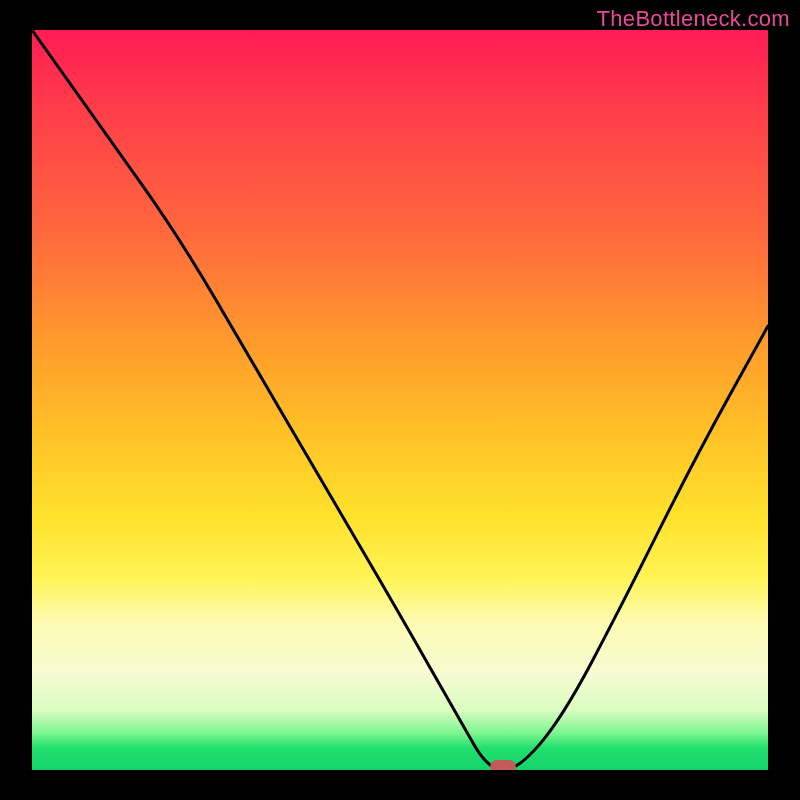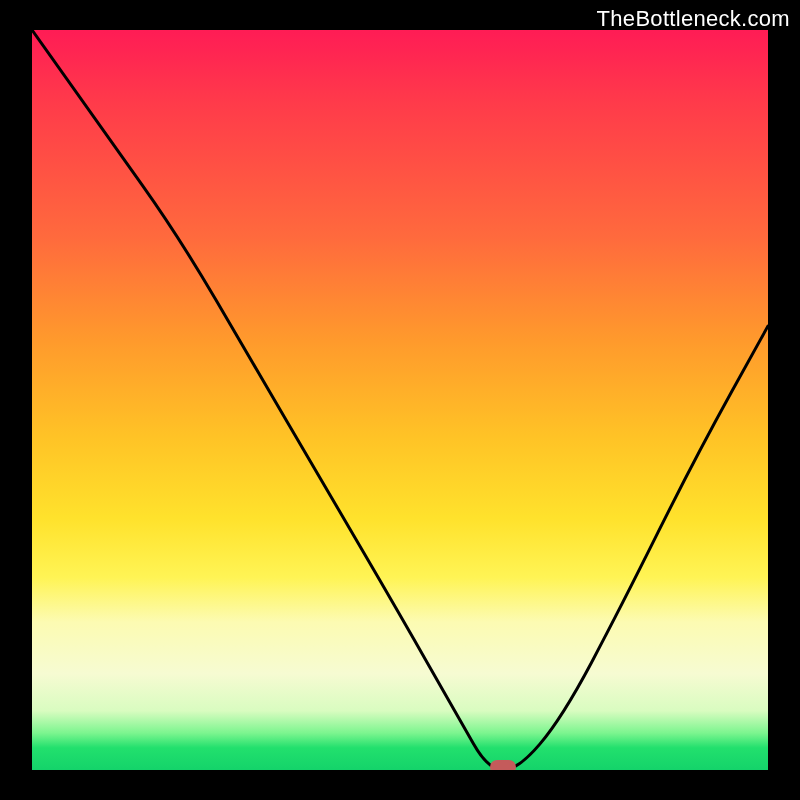--- a/index.html
+++ b/index.html
@@ -14,21 +14,21 @@
   .frame {
     position: relative;
     width: 800px;
     height: 800px;
     background: #000;
   }
   .watermark {
     position: absolute;
     top: 6px;
     right: 10px;
-    color: #ffffff;
+    color: #ec4899;
     font-size: 22px;
     font-weight: 500;
     letter-spacing: 0.3px;
     z-index: 10;
   }
   .plot-area {
     position: absolute;
     left: 32px;
     top: 30px;
     width: 736px;

